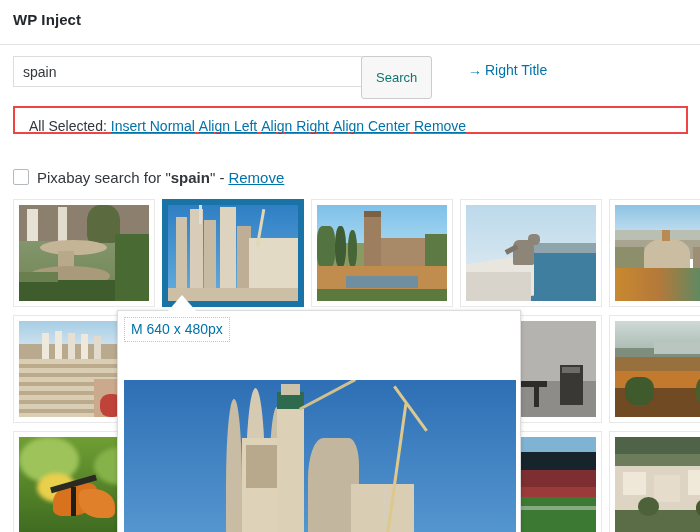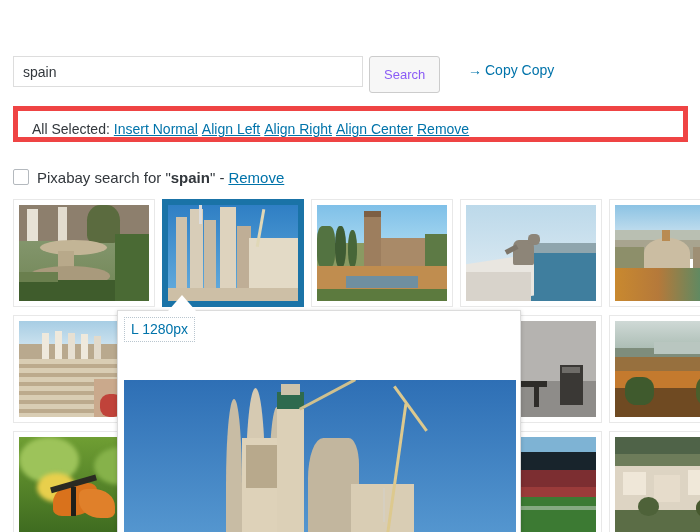--- a/index.html
+++ b/index.html
@@ -49,49 +49,49 @@
     background: #fff;
     border-radius: 0;
     padding: 0 9px;
     font-family: "Liberation Sans", sans-serif;
     font-size: 14px;
     color: #32373c;
     outline: none;
   }
   .search-button {
     position: absolute;
-    left: 356px; top: 0;
-    height: 37px;
+    left: 348px; top: 0;
+    height: 43px;
     padding: 0 14px;
     border: 1px solid #cccccc;
     background: #f7f7f7;
     border-radius: 3px;
     font-family: "Liberation Sans", sans-serif;
     font-size: 13px;
-    color: #8b5cf6;
+    color: #0f766e;
     cursor: pointer;
     line-height: 29px;
   }
   .copy-title {
     position: absolute;
     left: 455px; top: 6px;
     font-size: 14px;
     color: #0073aa;
     text-decoration: none;
     cursor: pointer;
     white-space: nowrap;
   }
   .copy-title .arrow { margin-right: 3px; }
 
   
   .allsel-box {
     position: absolute;
     left: 13px; top: 106px;
-    width: 675px; height: 36px;
-    border: 5px solid #ef4444;
+    width: 675px; height: 28px;
+    border: 2px solid #ef4444;
     background: #fff;
   }
   .allsel-inner {
     position: absolute;
     left: 14px; top: 10px;
     font-size: 14px;
     color: #32373c;
     white-space: nowrap;
   }
   .allsel-inner .lbl { margin-right: 4px; }
@@ -212,26 +212,29 @@
   .popup-img > * { position: absolute; }
 
   
   .sky { left:0; top:0; width:100%; height:100%; }
 </style>
 </head>
 <body>
 
 <div id="app">
 
+  <div class="header">
+    <div class="header-title">WP Inject</div>
+  </div>
 
   <div class="search-row">
     <input class="search-input" type="text" value="spain" style="">
     <button class="search-button">Search</button>
     <a class="copy-title">
-      <span class="arrow">→</span><span>Copy Copy</span>
+      <span class="arrow">→</span><span>Right Title</span>
     </a>
   </div>
 
   <div class="allsel-box">
     <div class="allsel-inner">
       <span class="lbl">All Selected:</span><a>Insert Normal</a><a>Align Left</a><a>Align Right</a><a>Align Center</a><a>Remove</a>
     </div>
   </div>
 
   <div class="pixa-row">
@@ -422,21 +425,21 @@
         <div style="left:62%;top:64%;width:18%;height:20%;background:#47592f;border-radius:50%;"></div>
       </div>
     </div>
 
   </div>
 
   <div class="popup-caret"></div>
 
   <div class="popup">
     <div class="popup-btns">
-      <span class="size-btn">L 1280px</span>
+      <span class="size-btn">M 640 x 480px</span>
     </div>
     <div class="popup-img">
       <div class="sky" style="background:linear-gradient(#2e6fb5,#5ea0d6);"></div>
       <div style="left:38%;top:6%;width:2px;height:44%;background:#cfd9e6;transform:rotate(12deg);opacity:.7;"></div>
       <div style="left:26%;top:10%;width:4%;height:90%;background:#c8bca4;border-radius:50% 50% 0 0;"></div>
       <div style="left:31%;top:4%;width:5%;height:96%;background:#d6cab2;border-radius:50% 50% 0 0;"></div>
       <div style="left:37%;top:14%;width:4%;height:86%;background:#cabfa7;border-radius:50% 50% 0 0;"></div>
       <div style="left:30%;top:30%;width:14%;height:70%;background:#ded2b9;"></div>
       <div style="left:31%;top:34%;width:12%;height:22%;background:#b8a98c;"></div>
       <div style="left:39%;top:6%;width:7%;height:94%;background:#dcd0b7;"></div>

